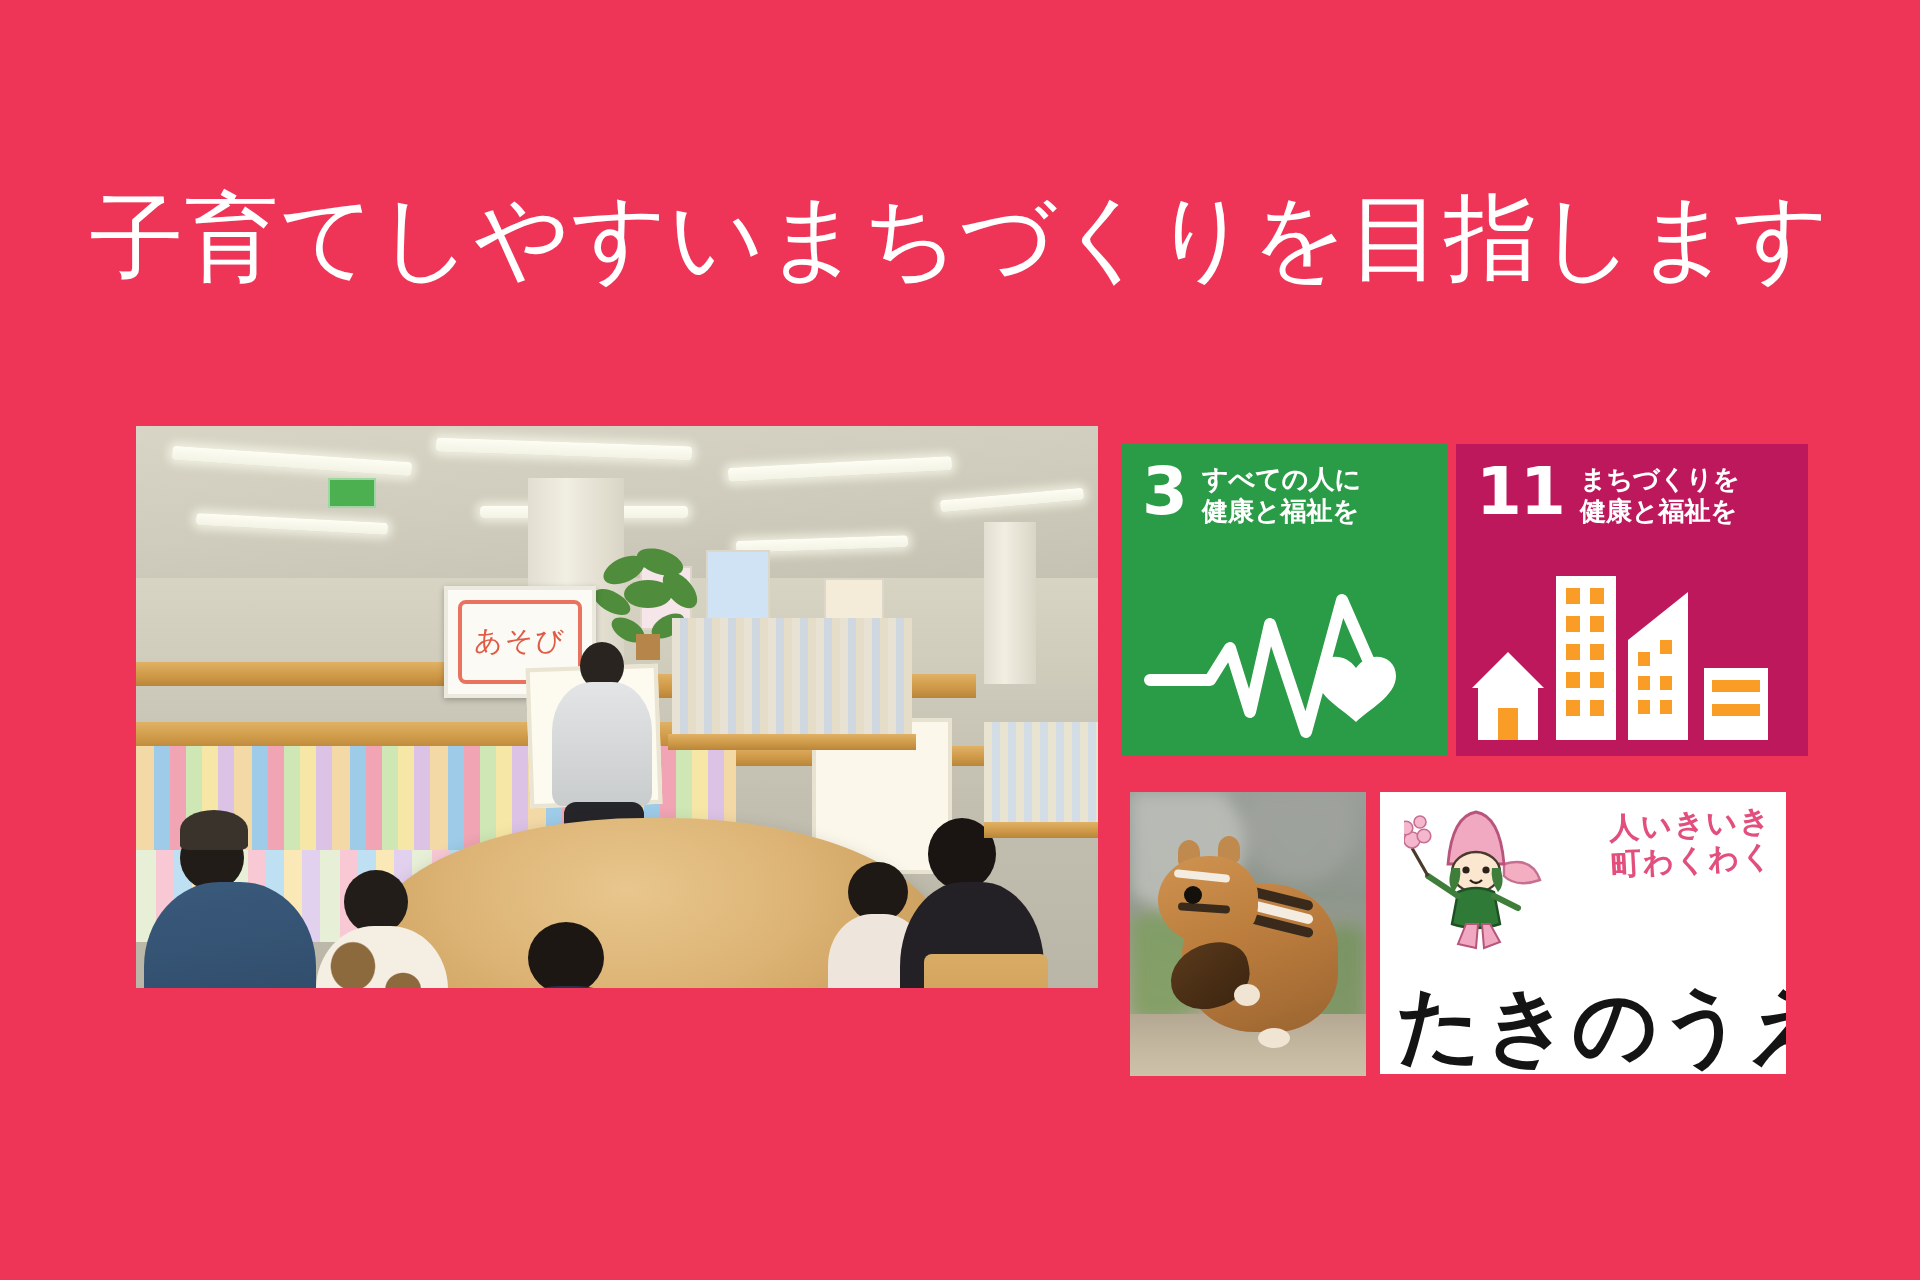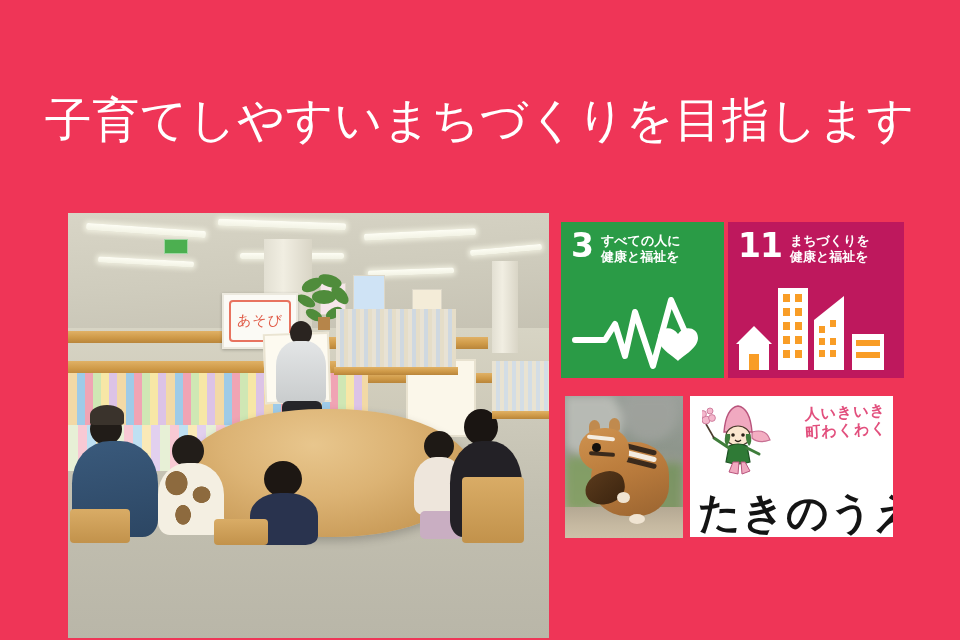--- a/index.html
+++ b/index.html
@@ -47,21 +47,21 @@
     margin-top: 6px;
     font-family: "DejaVu Sans", "Liberation Sans", sans-serif;
   }
 
   
   .photo-library {
     position: absolute;
     left: 68px;
     top: 213px;
     width: 481px;
-    height: 425px;
+    height: 281px;
     overflow: hidden;
     background: #c8c4b4;
   }
   
   .lib-ceiling {
     position: absolute; left: 0; top: 0; width: 100%; height: 33%;
     background: linear-gradient(175deg, #d8d5c6 0%, #cfccbd 45%, #c3bfb0 100%);
   }
   .lib-light {
     position: absolute;

